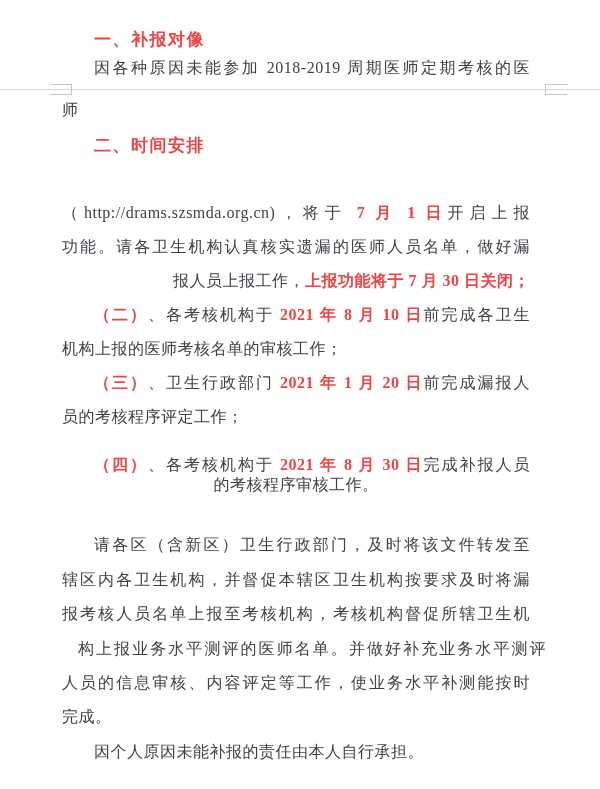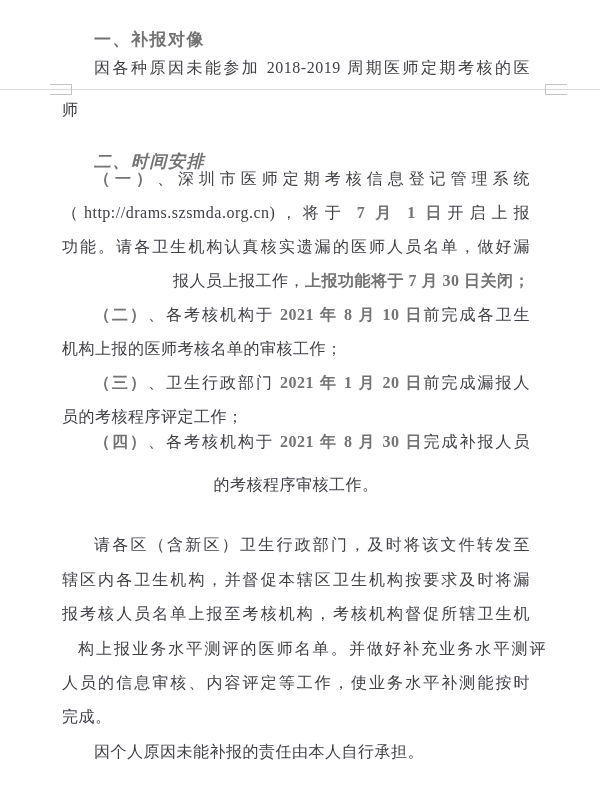--- a/index.html
+++ b/index.html
@@ -47,21 +47,21 @@
   }
   .line.heading {
     font-family: "DejaVu Sans", "Liberation Sans", sans-serif;
     font-size: 17px;
     font-weight: 700;
     color: #141414;
     letter-spacing: 1.5px;
   }
   .run-bold {
     font-weight: 700;
-    color: #737373;
+    color: #ef4444;
   }
   .pagebreak-line {
     position: absolute;
     left: 0;
     top: 89px;
     width: 600px;
     height: 0;
     border-top: 1px solid #dadada;
   }
   .crop-mark {
@@ -88,30 +88,29 @@
 <body>
 
 <div class="page">
   <div class="pagebreak-line"></div>
   <div class="crop-mark crop-left"></div>
   <div class="crop-mark crop-right"></div>
   <div id="doc-body" class="doc-body">
       <div class="line heading indent" style="top: 22px;"><span class="run-bold">一、补报对像</span></div>
       <div class="line indent justify" style="top: 50px;"><span class="run-regular">因各种原因未能参加 2018-2019 周期医师定期考核的医</span></div>
       <div class="line" style="top: 92px;"><span class="run-regular">师</span></div>
-      <div class="line heading indent" style="top: 144px; font-style: italic;"><span class="run-bold">二、时间安排</span></div>
-      <div class="line indent justify" style="top: 161px;"><span class="run-bold">（一）</span><span class="run-regular">、深圳市医师定期考核信息登记管理系统</span></div>
+      <div class="line heading indent" style="top: 128px;"><span class="run-bold">二、时间安排</span></div>
       <div class="line justify" style="top: 195px;"><span class="run-regular">（http://drams.szsmda.org.cn)，将于 </span><span class="run-bold">7 月 1 日</span><span class="run-regular">开启上报</span></div>
       <div class="line justify" style="top: 229px;"><span class="run-regular">功能。请各卫生机构认真核实遗漏的医师人员名单，做好漏</span></div>
       <div class="line" style="top: 263px; text-align: right;"><span class="run-regular">报人员上报工作，</span><span class="run-bold">上报功能将于 7 月 30 日关闭；</span></div>
       <div class="line indent justify" style="top: 297px;"><span class="run-bold">（二）</span><span class="run-regular">、各考核机构于 </span><span class="run-bold">2021 年 8 月 10 日</span><span class="run-regular">前完成各卫生</span></div>
       <div class="line" style="top: 331px;"><span class="run-regular">机构上报的医师考核名单的审核工作；</span></div>
       <div class="line indent justify" style="top: 365px;"><span class="run-bold">（三）</span><span class="run-regular">、卫生行政部门 </span><span class="run-bold">2021 年 1 月 20 日</span><span class="run-regular">前完成漏报人</span></div>
       <div class="line" style="top: 399px;"><span class="run-regular">员的考核程序评定工作；</span></div>
-      <div class="line indent justify" style="top: 424px;"><span class="run-bold">（四）</span><span class="run-regular">、各考核机构于 </span><span class="run-bold">2021 年 8 月 30 日</span><span class="run-regular">完成补报人员</span></div>
+      <div class="line indent justify" style="top: 447px;"><span class="run-bold">（四）</span><span class="run-regular">、各考核机构于 </span><span class="run-bold">2021 年 8 月 30 日</span><span class="run-regular">完成补报人员</span></div>
       <div class="line" style="top: 467px; text-align: center;"><span class="run-regular">的考核程序审核工作。</span></div>
       <div class="line indent justify" style="top: 527px;"><span class="run-regular">请各区（含新区）卫生行政部门，及时将该文件转发至</span></div>
       <div class="line justify" style="top: 562px;"><span class="run-regular">辖区内各卫生机构，并督促本辖区卫生机构按要求及时将漏</span></div>
       <div class="line justify" style="top: 596px;"><span class="run-regular">报考核人员名单上报至考核机构，考核机构督促所辖卫生机</span></div>
       <div class="line justify" style="top: 631px; margin-left: 16px;"><span class="run-regular">构上报业务水平测评的医师名单。并做好补充业务水平测评</span></div>
       <div class="line justify" style="top: 665px;"><span class="run-regular">人员的信息审核、内容评定等工作，使业务水平补测能按时</span></div>
       <div class="line" style="top: 699px;"><span class="run-regular">完成。</span></div>
       <div class="line indent" style="top: 734px;"><span class="run-regular">因个人原因未能补报的责任由本人自行承担。</span></div>
     </div>
 </div>

